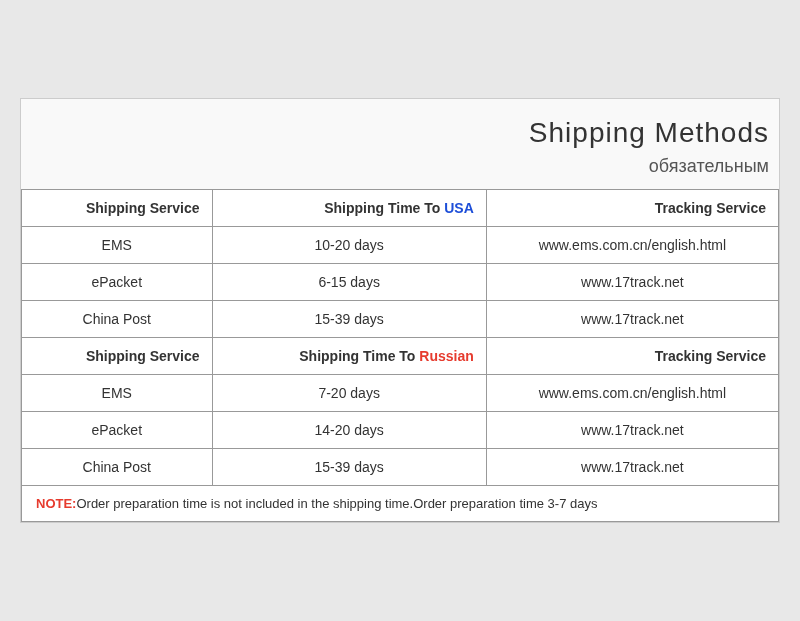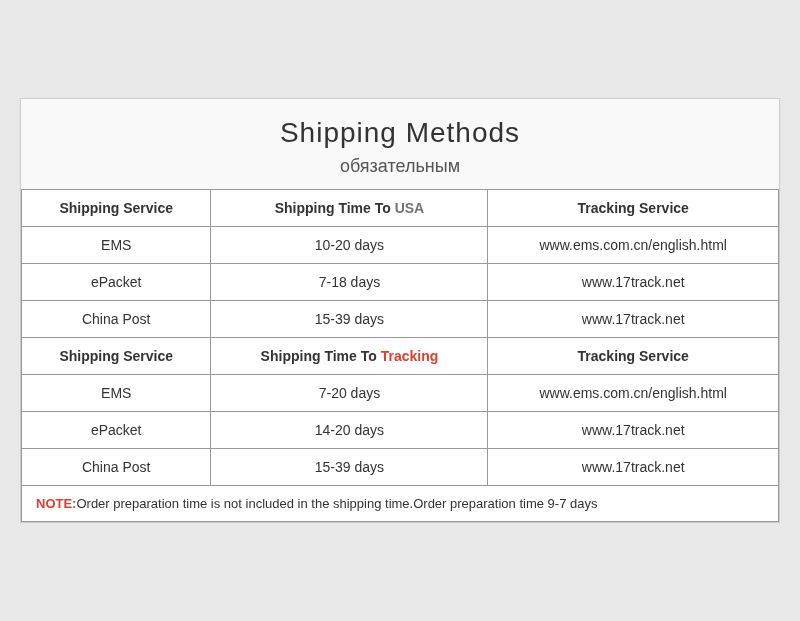--- a/index.html
+++ b/index.html
@@ -16,21 +16,21 @@
     }
 
     .container {
       background: #fff;
       border: 1px solid #ccc;
       width: 760px;
       padding: 0 0 0 0;
     }
 
     .title-section {
-      text-align: center;
+      text-align: right;
       padding: 18px 10px 12px;
       background: #f9f9f9;
     }
 
     .main-title {
       font-size: 28px;
       font-weight: normal;
       color: #333;
       letter-spacing: 1px;
     }
@@ -51,24 +51,25 @@
       border: 1px solid #999;
       padding: 10px 12px;
       text-align: center;
       color: #333;
     }
 
     .header-row td {
       font-weight: bold;
       background: #fff;
       font-size: 14px;
+      text-align: right;
     }
 
     .accent-usa {
-      color: #737373;
+      color: #1d4ed8;
     }
 
     .accent-russian {
       color: #e63b2e;
     }
 
     .note-row td {
       text-align: left;
       padding: 10px 14px;
       font-size: 13px;
@@ -103,34 +104,34 @@
     </tr>
 
     <tr>
       <td>EMS</td>
       <td>10-20 days</td>
       <td>www.ems.com.cn/english.html</td>
     </tr>
 
     <tr>
       <td>ePacket</td>
-      <td>7-18 days</td>
+      <td>6-15 days</td>
       <td>www.17track.net</td>
     </tr>
 
     <tr>
       <td>China Post</td>
       <td>15-39 days</td>
       <td>www.17track.net</td>
     </tr>
 
     <tr class="header-row">
       <td>Shipping Service</td>
       <td>
-        <span>Shipping Time To </span><span class="accent-russian">Tracking</span>
+        <span>Shipping Time To </span><span class="accent-russian">Russian</span>
       </td>
       <td>Tracking Service</td>
     </tr>
 
     <tr>
       <td>EMS</td>
       <td>7-20 days</td>
       <td>www.ems.com.cn/english.html</td>
     </tr>
 
@@ -141,18 +142,18 @@
     </tr>
 
     <tr>
       <td>China Post</td>
       <td>15-39 days</td>
       <td>www.17track.net</td>
     </tr>
 
     <tr class="note-row">
       <td colspan="3">
-        <span class="note-label">NOTE:</span><span>Order preparation time is not included in the shipping time.Order preparation time 9-7 days</span>
+        <span class="note-label">NOTE:</span><span>Order preparation time is not included in the shipping time.Order preparation time 3-7 days</span>
       </td>
     </tr>
   </tbody>
     </table>
 </div>
 
 </body></html>

